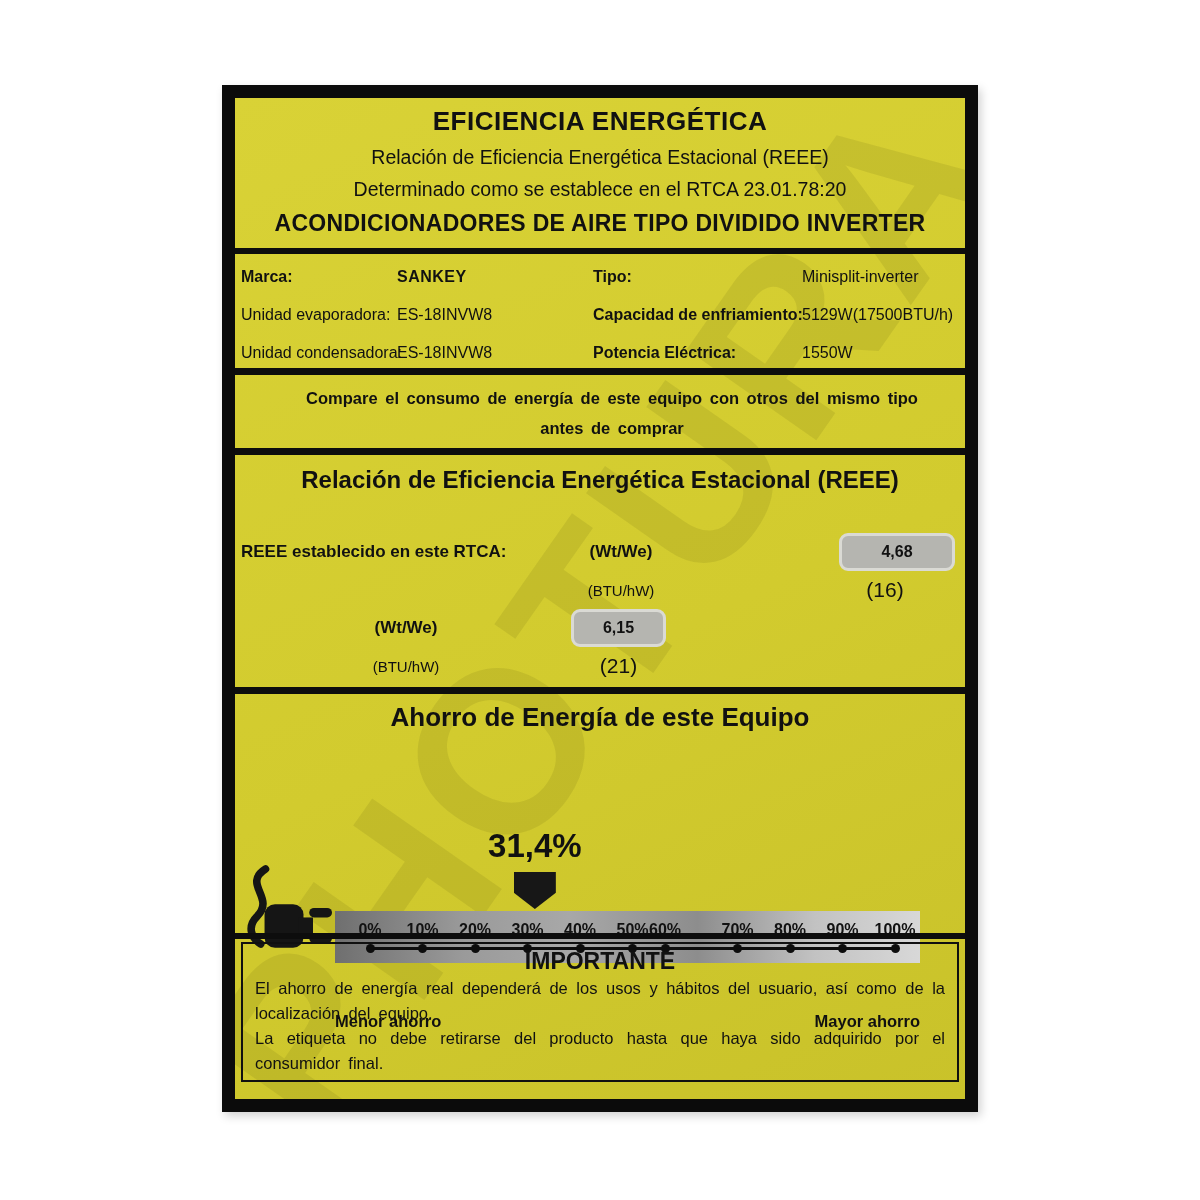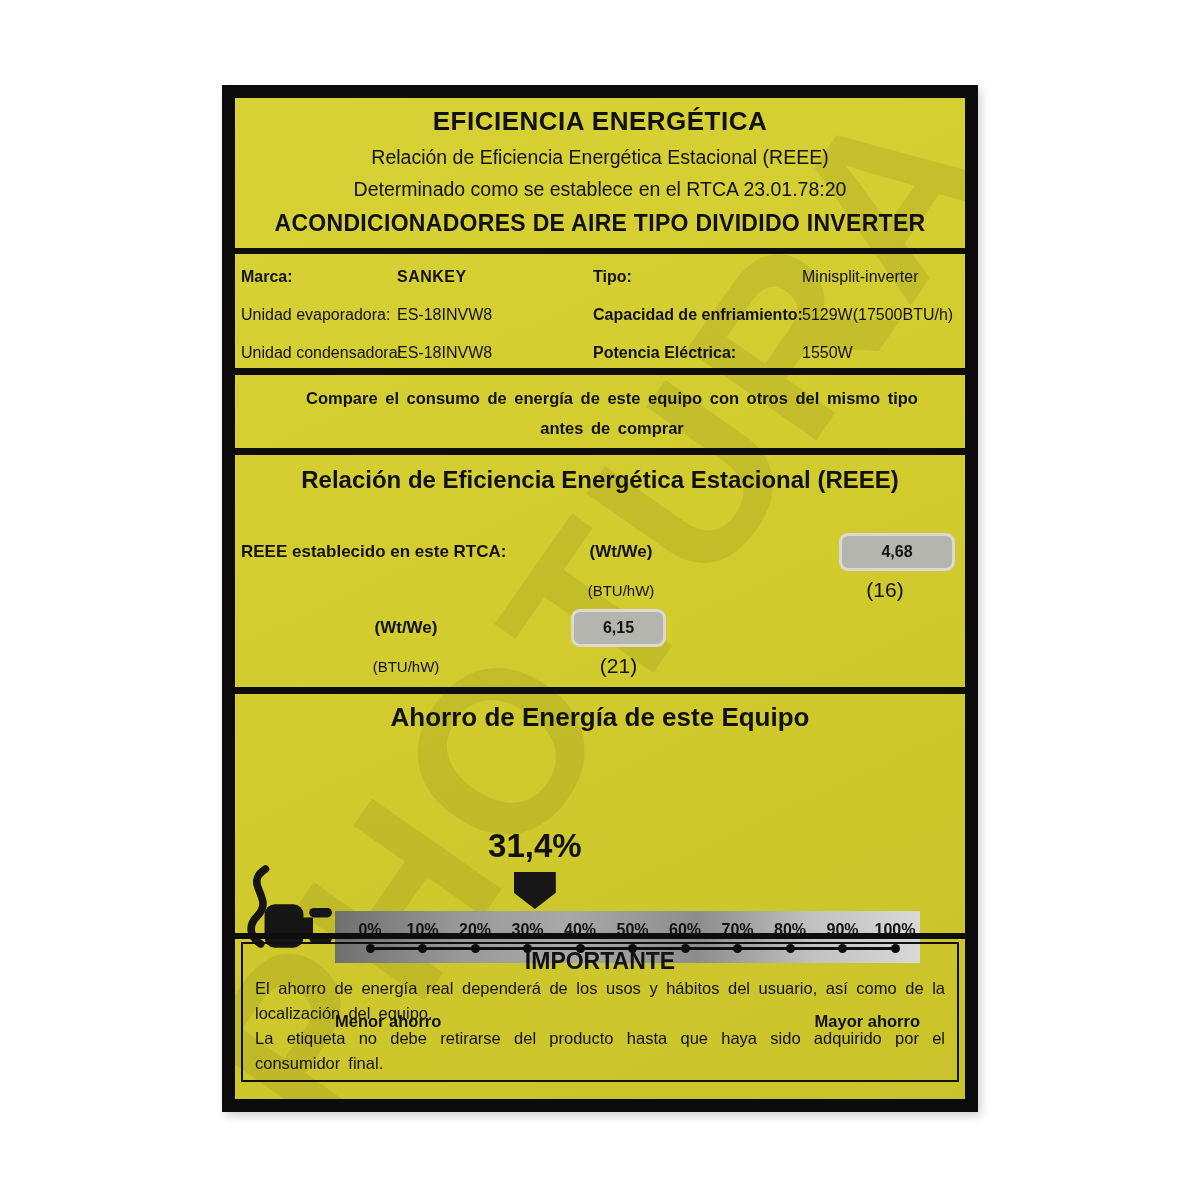--- a/index.html
+++ b/index.html
@@ -74,21 +74,21 @@
   .plug{position:absolute;left:2px;top:170px;width:95px;height:105px;}
   .scale-bar{position:absolute;left:100px;top:217px;width:585px;height:52px;
     background:linear-gradient(90deg,#6f6f6f 0%,#9a9a9a 22%,#a8a8a8 40%,#8d8d8d 62%,#c2c2c2 82%,#d8d8d8 100%);}
   .tick{position:absolute;top:9px;width:64px;transform:translateX(-50%);
     display:flex;flex-direction:column;align-items:center;}
   .tick-label{font-size:16px;font-weight:bold;line-height:19px;}
   .tick-dot{width:9px;height:9px;border-radius:50%;background:#0d0d0d;margin-top:5px;position:relative;z-index:2;}
   .tick:nth-child(1){left:35px;}  .tick:nth-child(2){left:87.5px;}
   .tick:nth-child(3){left:140px;} .tick:nth-child(4){left:192.5px;}
   .tick:nth-child(5){left:245px;} .tick:nth-child(6){left:297.5px;}
-  .tick:nth-child(7){left:350px;} .tick:nth-child(8){left:402.5px;}
+  .tick:nth-child(7){left:330px;} .tick:nth-child(8){left:402.5px;}
   .tick:nth-child(9){left:455px;} .tick:nth-child(10){left:507.5px;}
   .tick:nth-child(11){left:560px;}
   .tick-line{position:absolute;left:35px;width:525px;top:36px;height:3px;background:#0d0d0d;z-index:1;}
   .scale-captions{position:absolute;left:100px;top:274px;width:585px;display:flex;
     justify-content:space-between;font-weight:bold;font-size:16.5px;margin-top:44px;}
 
   
   .sec-footer{top:841px;height:204px;}
   .important-box{position:absolute;left:6px;right:6px;top:3px;height:140px;
     box-sizing:border-box;border:2.5px solid #101010;padding:3px 12px 0;}

